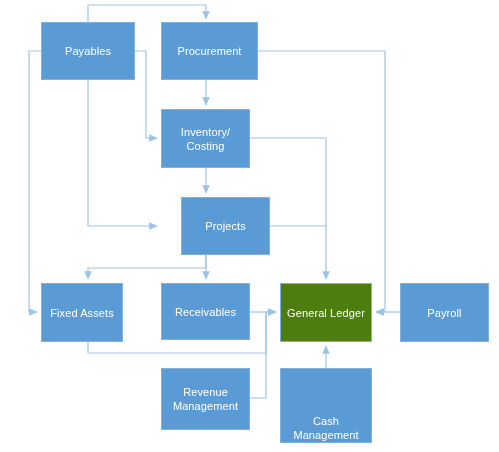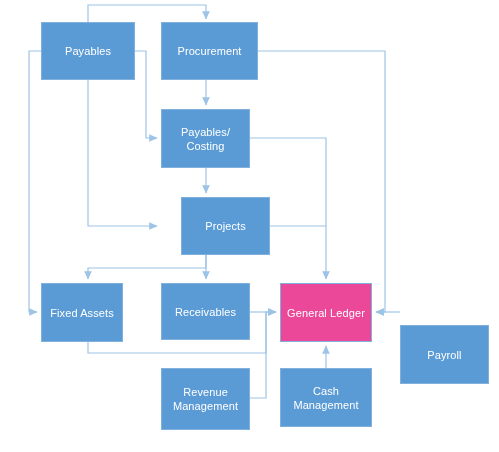--- a/index.html
+++ b/index.html
@@ -81,41 +81,41 @@
   </svg>
 
   <div id="node-group">
       <div class="node" style="left: 41px; top: 22px; width: 94px; height: 58px; background: rgb(91, 155, 213); border-color: rgb(127, 176, 222); color: rgb(255, 255, 255);">
         <span class="node-label">Payables</span>
       </div>
       <div class="node" style="left: 161px; top: 22px; width: 97px; height: 58px; background: rgb(91, 155, 213); border-color: rgb(127, 176, 222); color: rgb(255, 255, 255);">
         <span class="node-label">Procurement</span>
       </div>
       <div class="node" style="left: 161px; top: 109px; width: 89px; height: 59px; background: rgb(91, 155, 213); border-color: rgb(127, 176, 222); color: rgb(255, 255, 255);">
-        <span class="node-label">Payables/
+        <span class="node-label">Inventory/
 Costing</span>
       </div>
       <div class="node" style="left: 161px; top: 197px; width: 89px; height: 58px; background: rgb(91, 155, 213); border-color: rgb(127, 176, 222); color: rgb(255, 255, 255); margin-left: 20px;">
         <span class="node-label">Projects</span>
       </div>
       <div class="node" style="left: 41px; top: 283px; width: 82px; height: 59px; background: rgb(91, 155, 213); border-color: rgb(127, 176, 222); color: rgb(255, 255, 255);">
         <span class="node-label">Fixed Assets</span>
       </div>
       <div class="node" style="left: 161px; top: 283px; width: 89px; height: 57px; background: rgb(91, 155, 213); border-color: rgb(127, 176, 222); color: rgb(255, 255, 255);">
         <span class="node-label">Receivables</span>
       </div>
-      <div class="node" style="left: 280px; top: 283px; width: 92px; height: 59px; background: #ec4899; border-color: rgb(127, 176, 222); color: rgb(255, 255, 255);">
+      <div class="node" style="left: 280px; top: 283px; width: 92px; height: 59px; background: #4d7c0f; border-color: rgb(127, 176, 222); color: rgb(255, 255, 255);">
         <span class="node-label">General Ledger</span>
       </div>
-      <div class="node" style="left: 400px; top: 283px; width: 89px; height: 59px; background: rgb(91, 155, 213); border-color: rgb(127, 176, 222); color: rgb(255, 255, 255); margin-top: 42px;">
+      <div class="node" style="left: 400px; top: 283px; width: 89px; height: 59px; background: rgb(91, 155, 213); border-color: rgb(127, 176, 222); color: rgb(255, 255, 255);">
         <span class="node-label">Payroll</span>
       </div>
       <div class="node" style="left: 161px; top: 368px; width: 89px; height: 62px; background: rgb(91, 155, 213); border-color: rgb(127, 176, 222); color: rgb(255, 255, 255);">
         <span class="node-label">Revenue
 Management</span>
       </div>
-      <div class="node" style="left: 280px; top: 368px; width: 92px; height: 59px; background: rgb(91, 155, 213); border-color: rgb(127, 176, 222); color: rgb(255, 255, 255);">
+      <div class="node" style="left: 280px; top: 368px; width: 92px; height: 75px; background: rgb(91, 155, 213); border-color: rgb(127, 176, 222); color: rgb(255, 255, 255); align-items: flex-end;">
         <span class="node-label">Cash
 Management</span>
       </div>
     </div>
 
 </div>
 
 </body></html>

